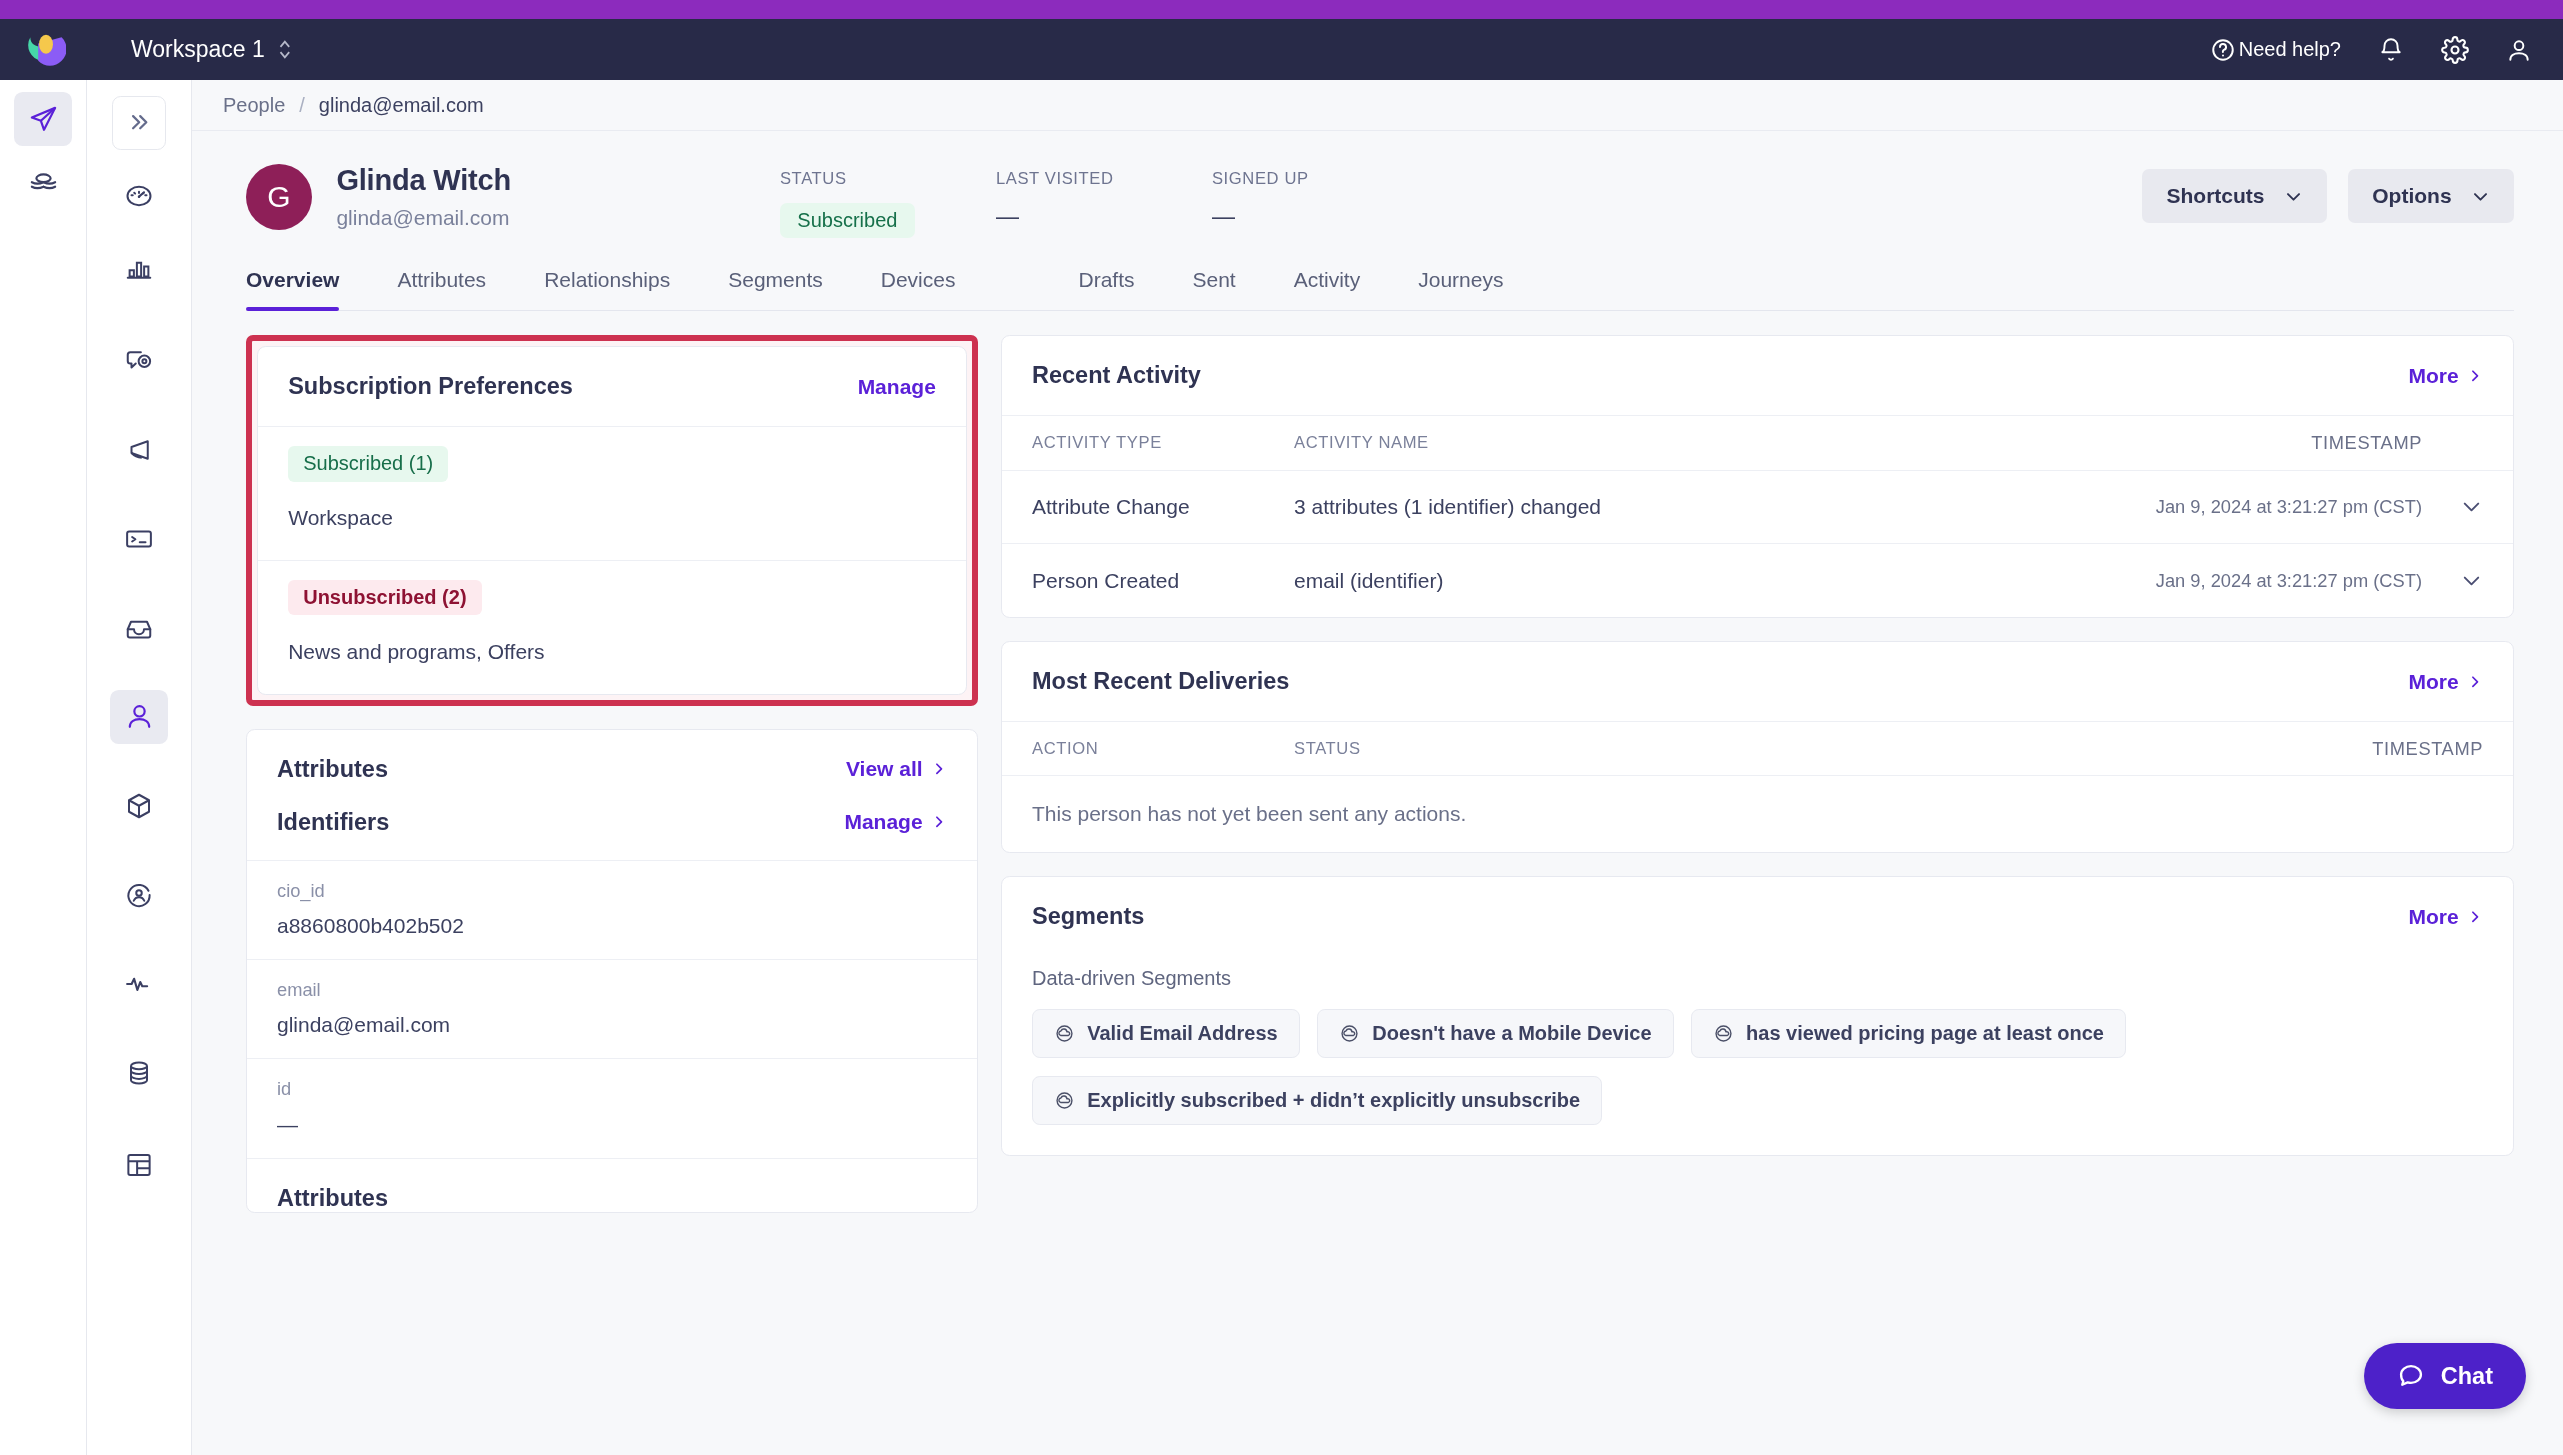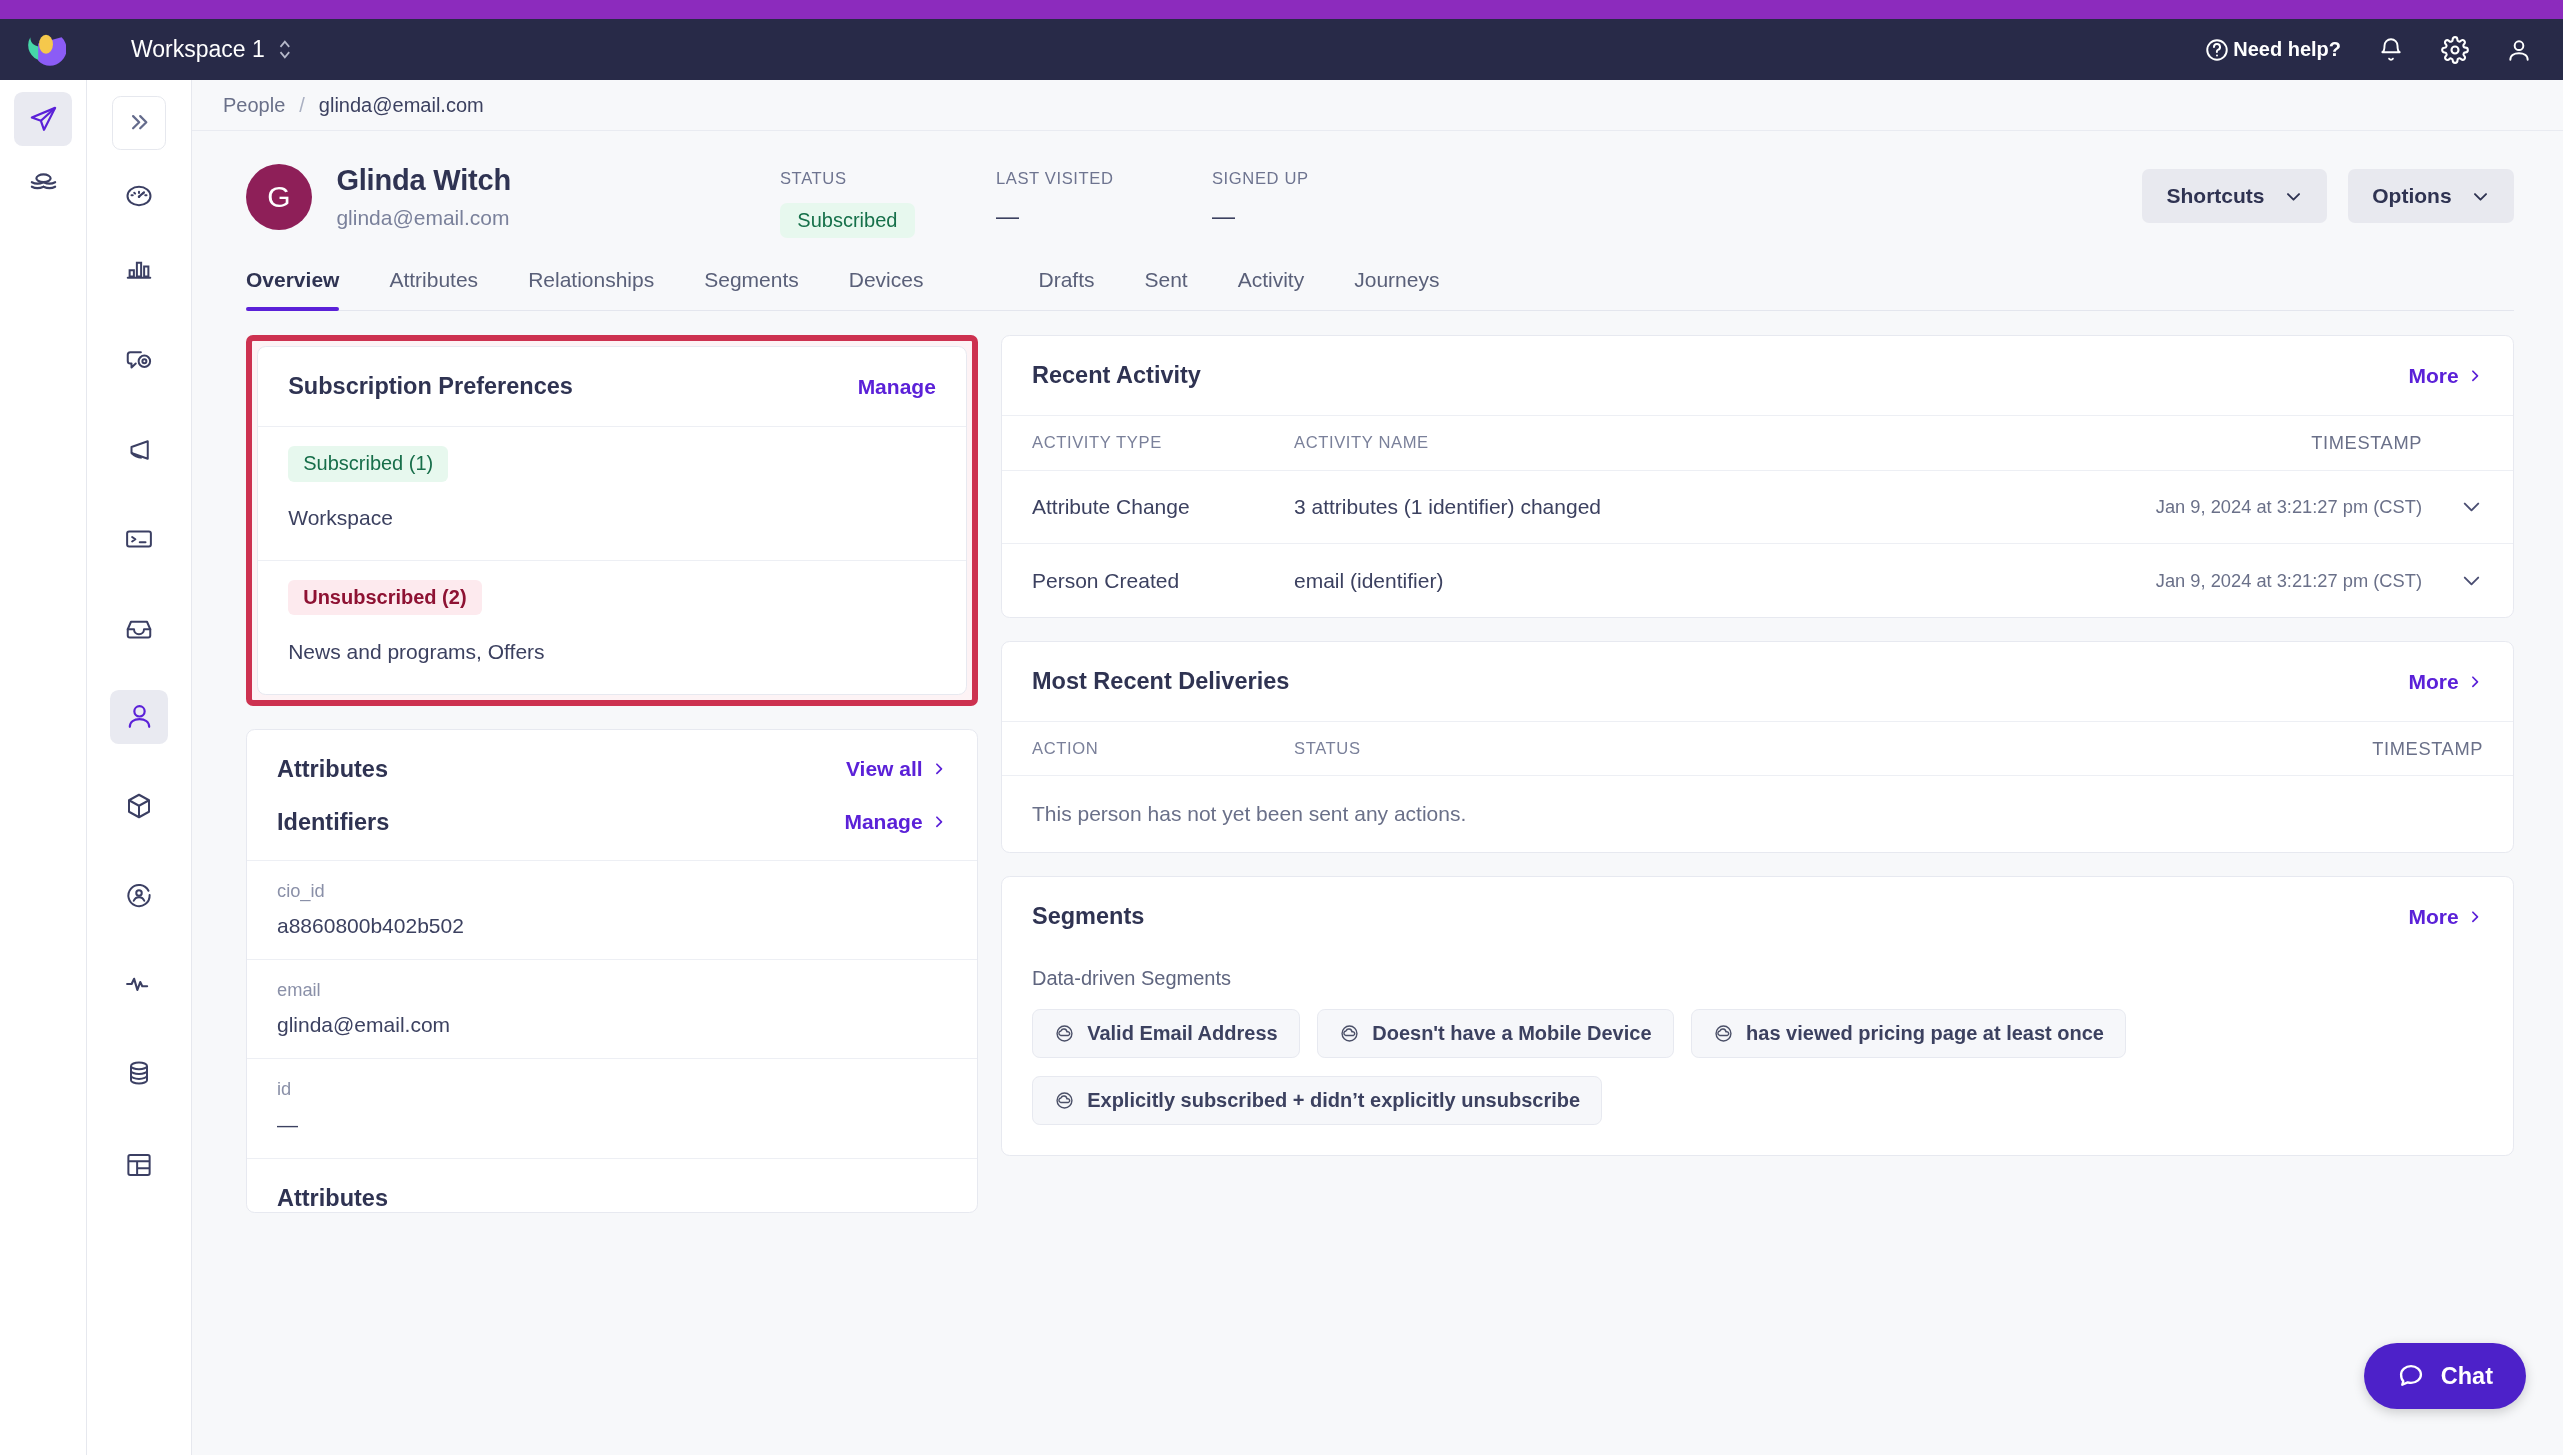--- a/index.html
+++ b/index.html
@@ -18,21 +18,21 @@
     height: 61px; background: #282a48; display: flex; align-items: center;
     padding: 0 31px 0 21px; color: #fff; position: relative;
   }
   .logo { width: 49px; height: 38px; display: flex; align-items: center; justify-content: center; }
   .ws-switch {
     display: flex; align-items: center; gap: 12.2px; margin-left: 61px;
     font-size: 23px; font-weight: 400; color: #fff; cursor: pointer;
   }
   .ws-caret { display: flex; flex-direction: column; gap: 1.7px; opacity: .85; }
   .topbar-right { margin-left: auto; display: flex; align-items: center; gap: 37px; }
-  .need-help { display: flex; align-items: center; gap: 3px; font-size: 20px; font-weight: 700; cursor: pointer; }
+  .need-help { display: flex; align-items: center; gap: 3px; font-size: 20px; font-weight: 400; cursor: pointer; }
 
   
   .body-wrap { display: flex; height: calc(1456px - 80px); }
 
   .rail-a {
     width: 87px; background: #ffffff; border-right: 0.9px solid #e6e8ee;
     display: flex; flex-direction: column; align-items: center; padding-top: 12.2px; gap: 10.5px;
     flex-shrink: 0;
   }
   .rail-b {
@@ -91,21 +91,21 @@
   .head-actions { margin-left: auto; display: flex; gap: 21px; padding-top: 5.2px; }
   .btn-grey {
     background: #e8e9ef; border: none; border-radius: 7px; color: #2f3352;
     font-size: 21px; font-weight: 700; padding: 0 24.4px; height: 54px;
     display: flex; align-items: center; gap: 19px; cursor: pointer;
     font-family: "Liberation Sans", sans-serif;
   }
 
   
   .tabs {
-    display: flex; align-items: flex-end; gap: 4px; margin: 30px 0 0 23px;
+    display: flex; align-items: flex-end; gap: 12px; margin: 30px 0 0 23px;
     border-bottom: 0.9px solid #e4e6ee; padding-right: 17.4px;
   }
   .tab {
     font-size: 21px; color: #5a6079; padding: 0 23px 17.4px 23px; cursor: pointer;
     position: relative; white-space: nowrap;
   }
   .tab:first-child { padding-left: 0; }
   .tab.active { color: #2f3352; font-weight: 700; }
   .tab.active::after {
     content: ""; position: absolute; left: 0; right: 23px; bottom: -1.7px;

